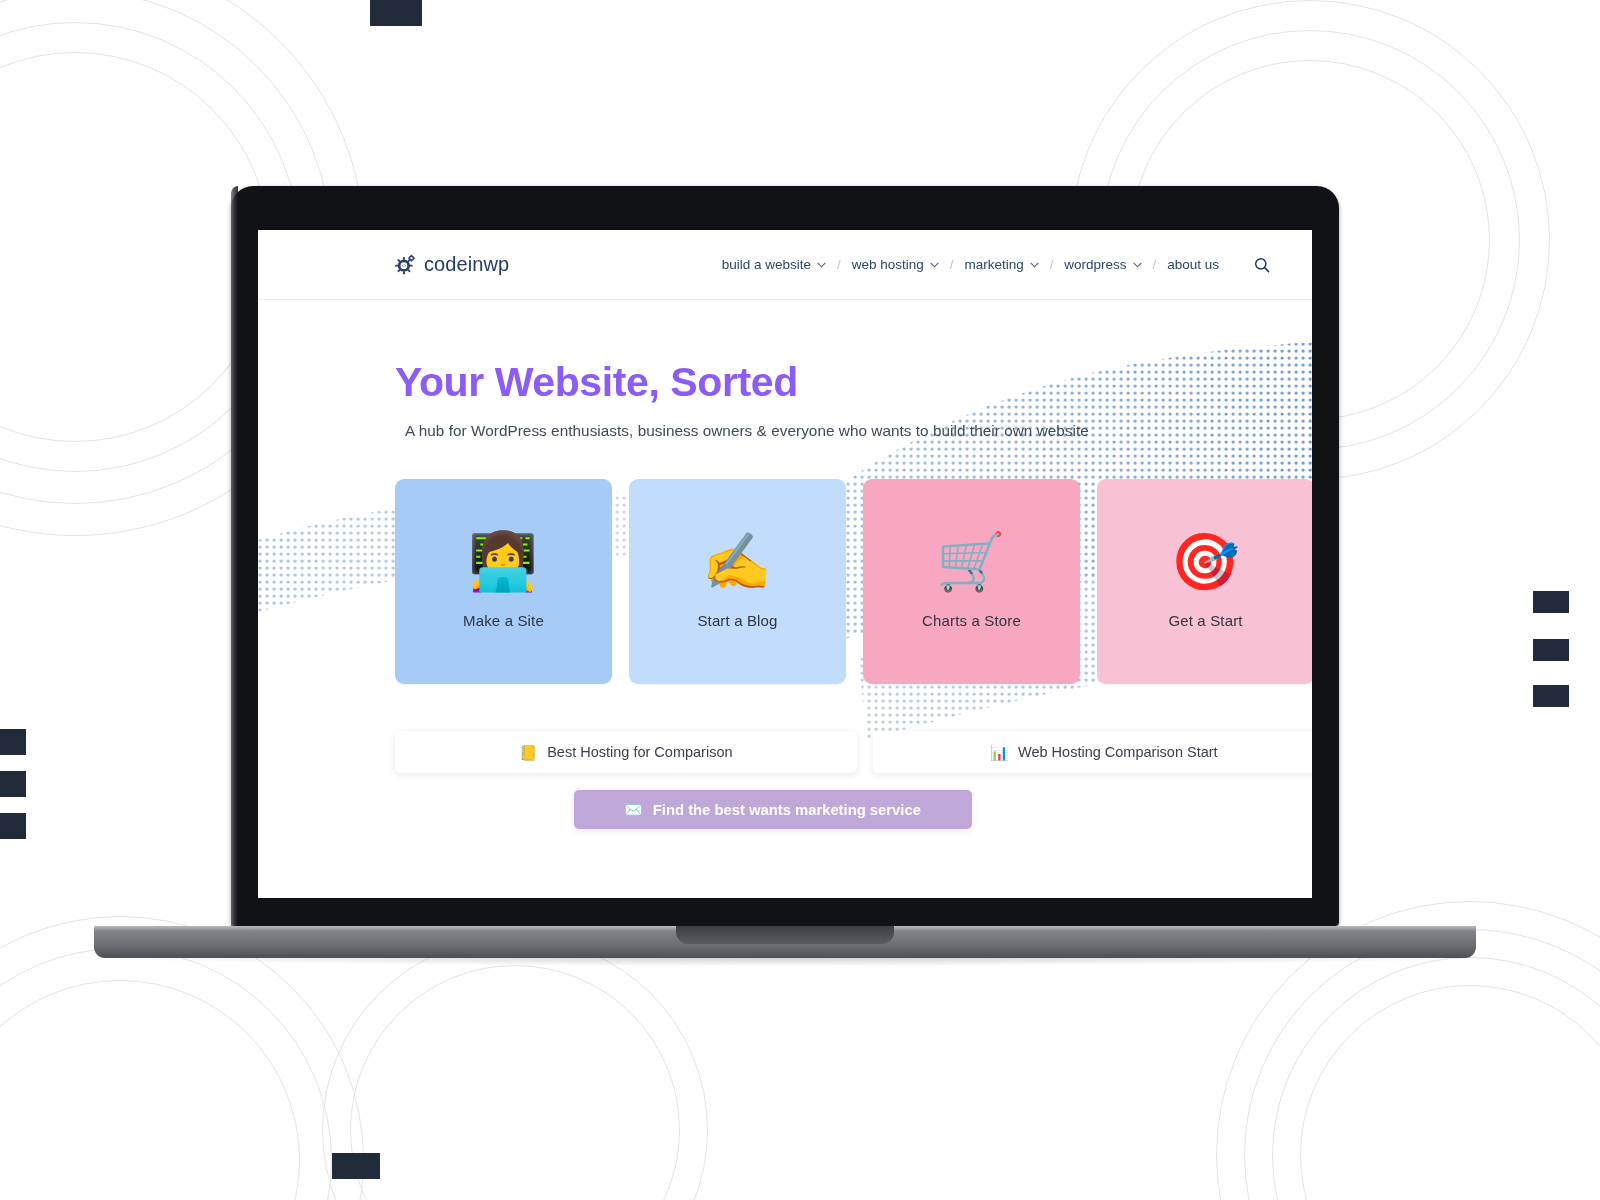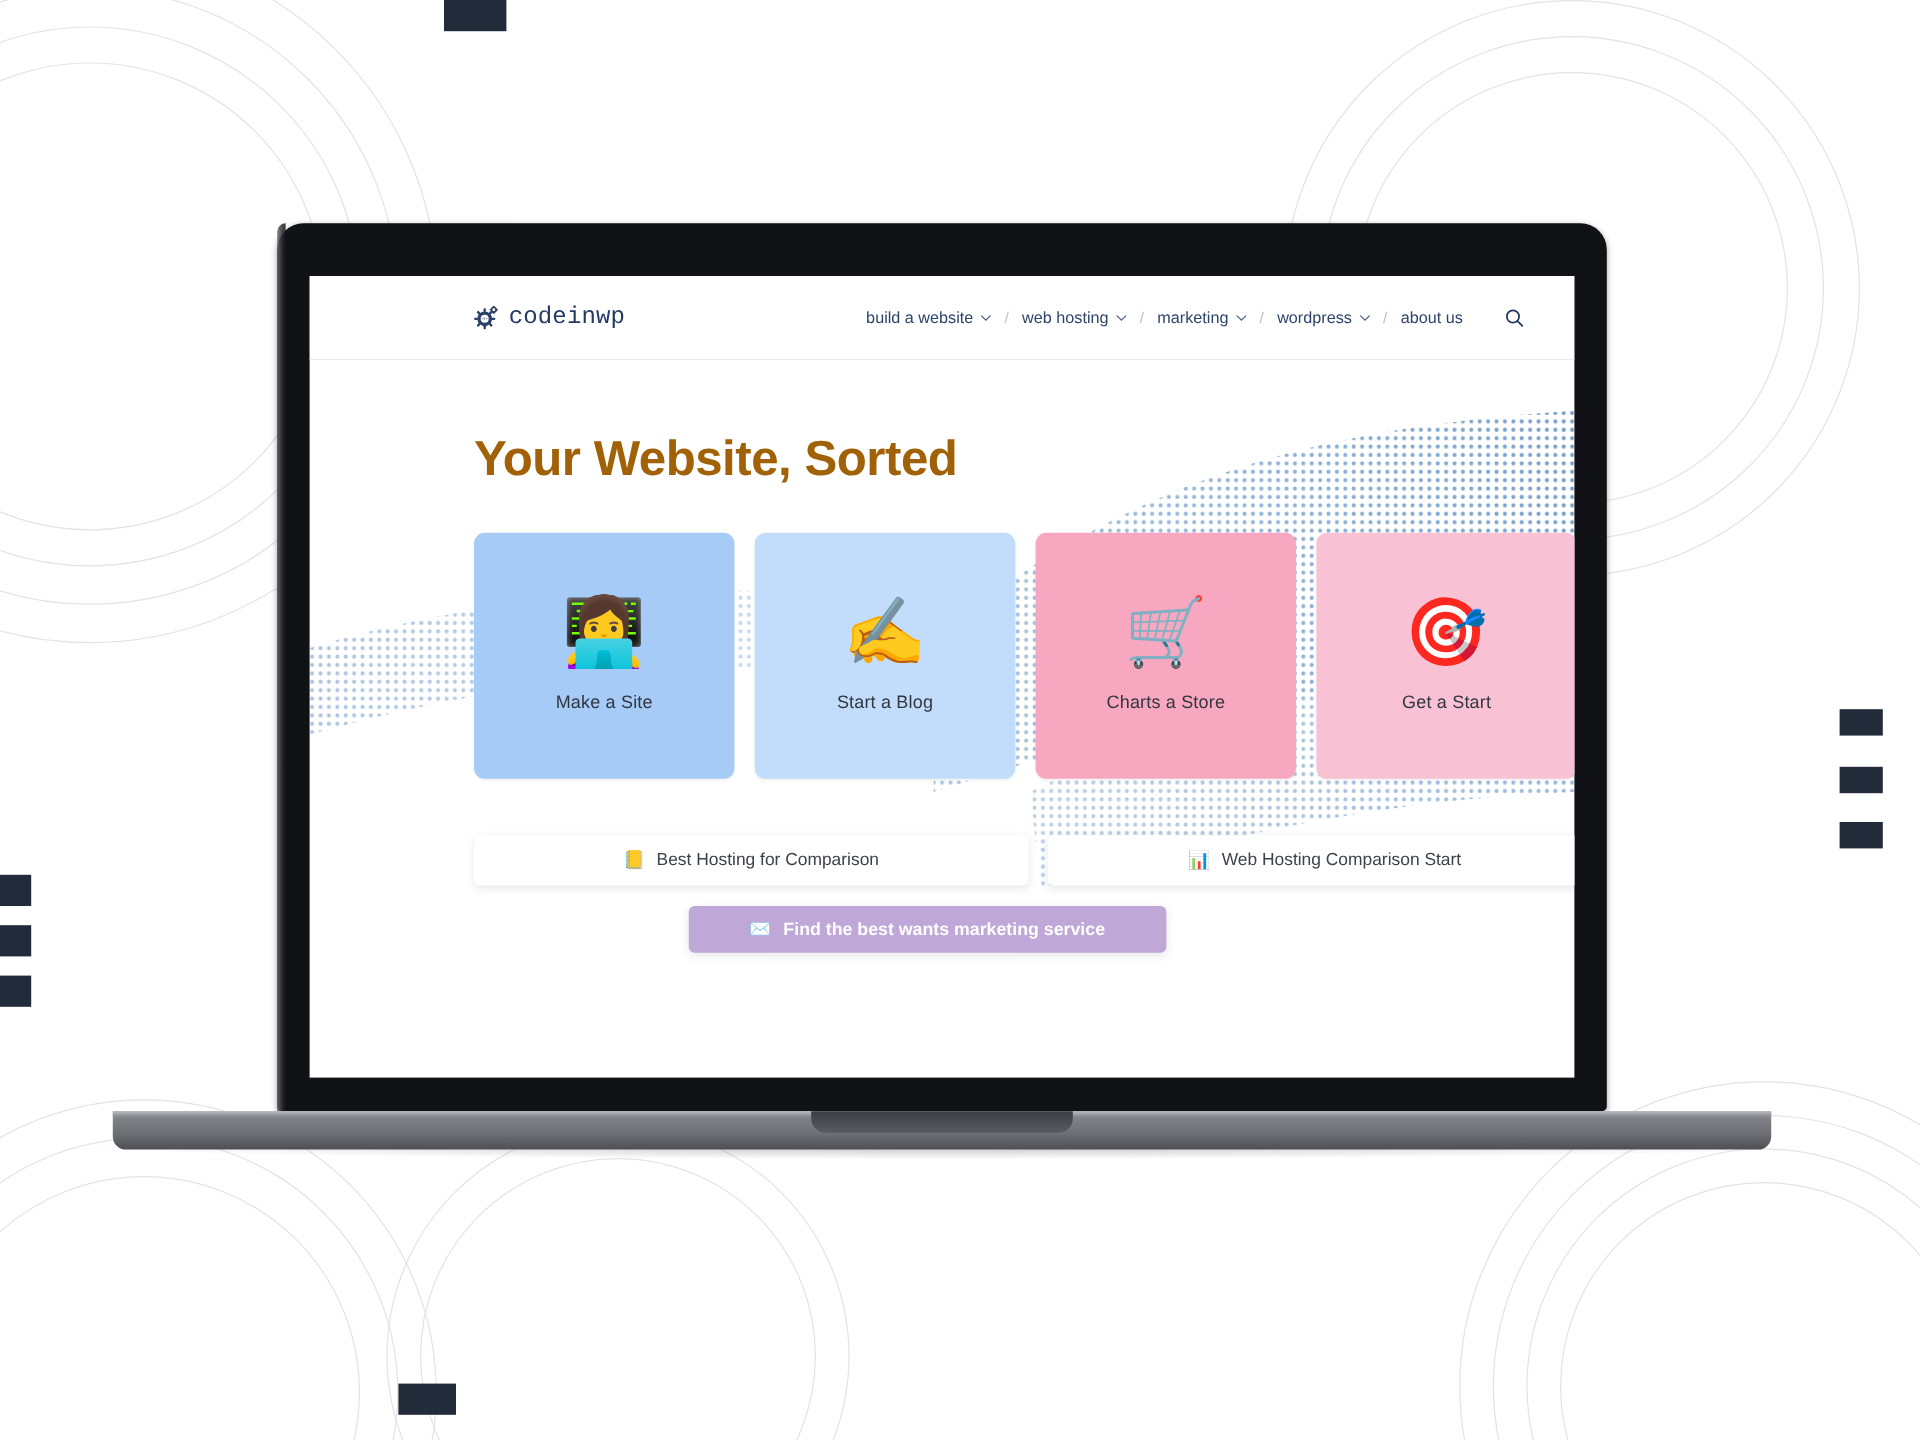--- a/index.html
+++ b/index.html
@@ -124,21 +124,21 @@
     background: #fff;
   }
   .logo {
     display: flex;
     align-items: center;
     gap: 6px;
     color: #2b4066;
   }
   .logo-mark { width: 23px; height: 23px; display: block; }
   .logo-text {
-    font-family: Liberation Mono, monospace;
+    font-family: Liberation Sans, sans-serif;
     font-size: 20px;
     letter-spacing: .1px;
     color: #243b63;
   }
   .nav-links {
     margin-left: auto;
     display: flex;
     align-items: center;
     gap: 0;
   }
@@ -162,21 +162,21 @@
   .search-btn svg { width: 16px; height: 16px; }
 
   .hero {
     position: relative;
     z-index: 2;
     padding: 60px 0 0 137px;
   }
   .hero-title {
     font-size: 41px;
     font-weight: 700;
-    color: #a16207;
+    color: #8b5cf6;
     letter-spacing: -.4px;
     line-height: 1.1;
   }
   .hero-sub {
     margin-top: 17px;
     margin-left: 10px;
     font-size: 15.3px;
     color: #3e4a5a;
     letter-spacing: .05px;
   }
@@ -406,20 +406,21 @@
                   <circle cx="6.8" cy="6.8" r="5.1" fill="none" stroke="#23395f" stroke-width="1.5"></circle>
                   <line x1="10.6" y1="10.6" x2="14.6" y2="14.6" stroke="#23395f" stroke-width="1.5" stroke-linecap="round"></line>
                 </svg>
               </span>
 
             </div>
           </div>
 
           <div class="hero">
             <h1 class="hero-title">Your Website, Sorted</h1>
+            <p class="hero-sub">A hub for WordPress enthusiasts, business owners &amp; everyone who wants to build their own website</p>
           </div>
 
           <div class="cards">
 
             <div class="card" style="background:#a5cbf6;">
               <span class="card-emoji">👩‍💻</span>
               <span class="card-label">Make a Site</span>
             </div>
 
             <div class="card" style="background:#c2ddfb;">

